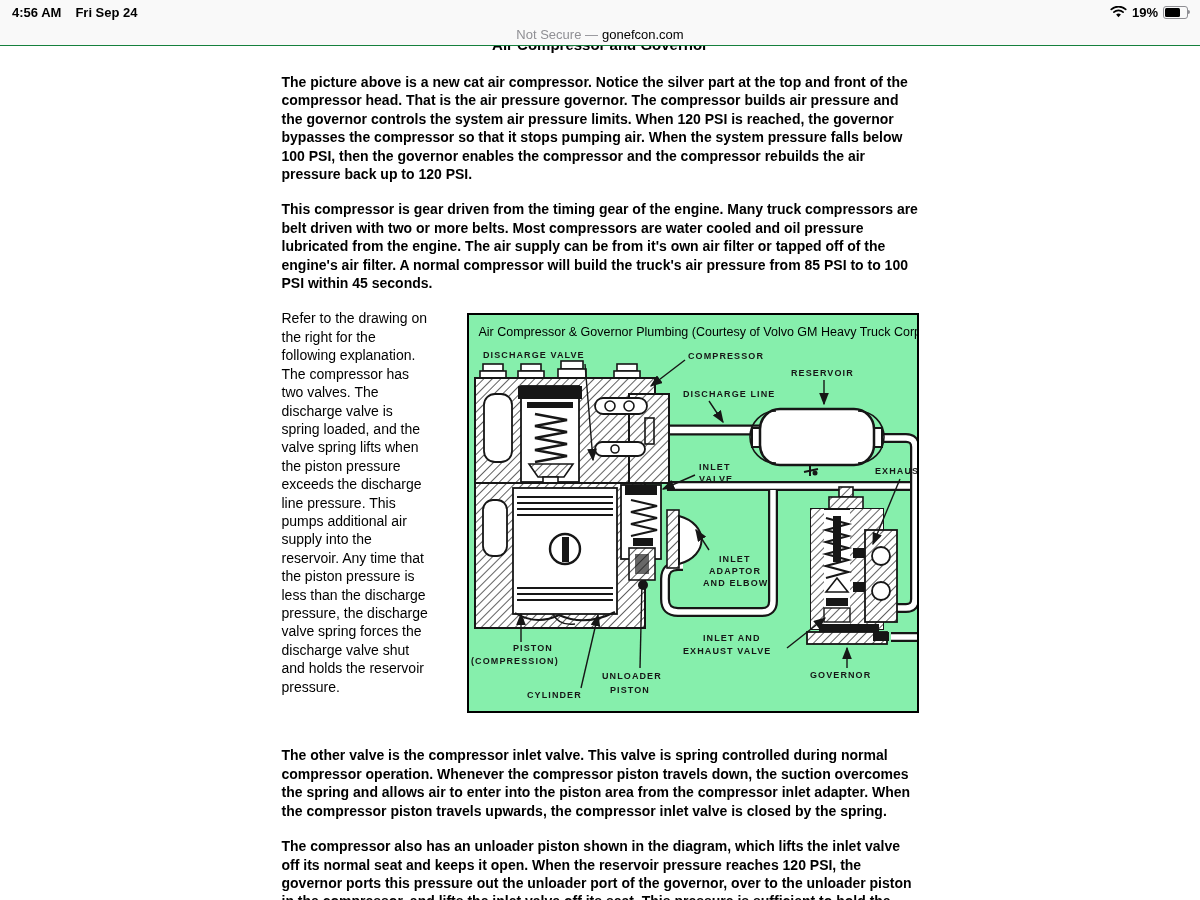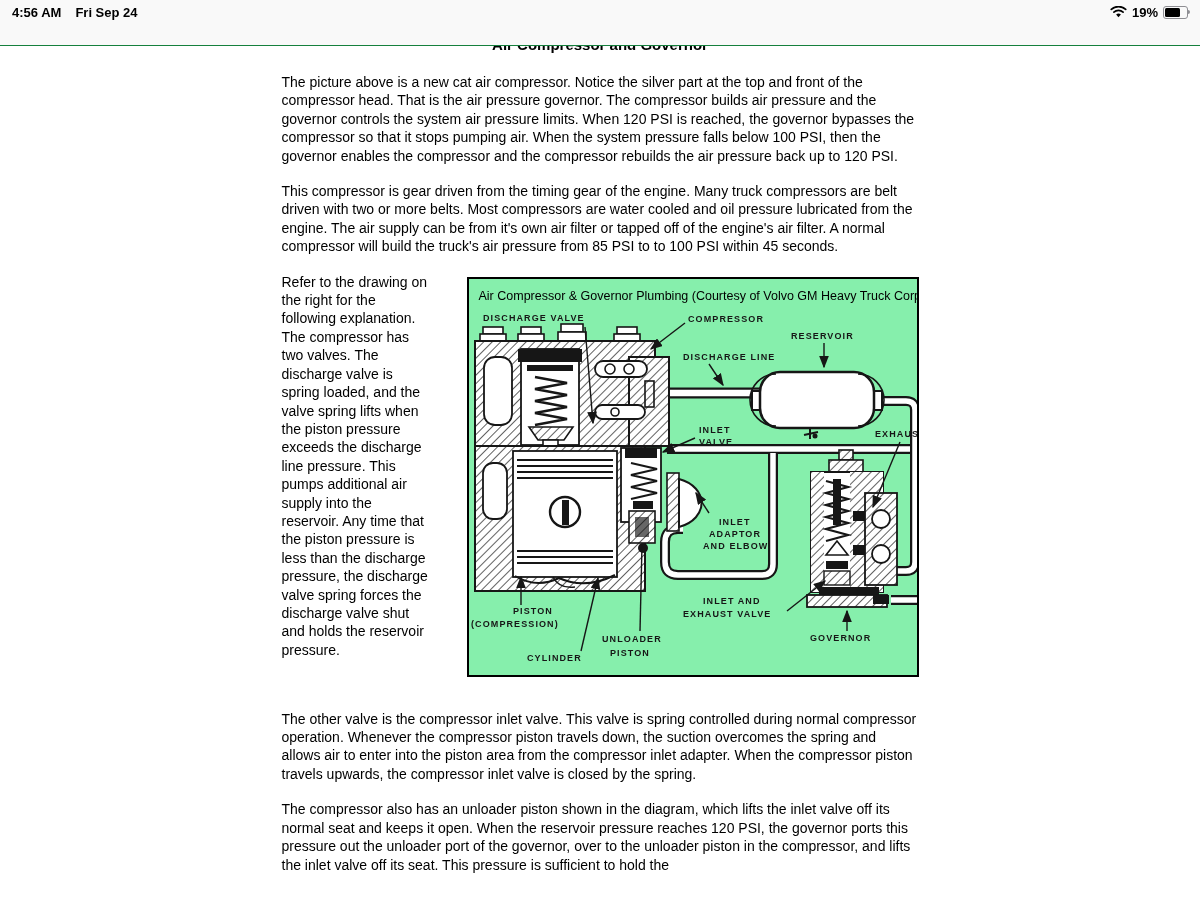--- a/index.html
+++ b/index.html
@@ -17,21 +17,21 @@
   .battery .nub{position:absolute;right:-3px;top:3px;width:2px;height:4px;background:#8e8e93;
                 border-radius:0 2px 2px 0;}
   .urlbar{position:absolute;top:24px;left:0;right:0;height:21px;display:flex;justify-content:center;
           align-items:center;font-size:13px;}
   .urlbar .sec{color:#8f8f94;}
   .urlbar .dom{color:#000;margin-left:4px;}
   
   .page{position:absolute;top:0;left:0;width:1200px;}
   .article{width:637px;margin:0 auto;padding-top:37px;font-size:14px;line-height:18.4px;}
   h1.title{font-size:15px;line-height:15px;font-weight:bold;text-align:center;margin:0 0 21px 0;}
-  p.para{margin:8px 0 17px 0;}
+  p.para{margin:8px 0 17px 0;font-weight:bold;}
   .figure-row{display:flex;align-items:flex-start;margin:0 0 17px 0;min-height:420px;gap:24px;}
   .side-text{width:151px;flex:0 0 151px;}
   .diagram-box{width:481px;height:396px;border:2px solid #000;margin-left:10px;margin-top:4px;
                background:#86efac;overflow:hidden;}
   .diagram-title{font-size:12.5px;padding:8px 0 0 10px;white-space:nowrap;}
   svg text.lbl{font-family:"Liberation Sans",sans-serif;font-size:9px;font-weight:bold;
                letter-spacing:1.1px;fill:#161616;}
 </style>
 </head>
 <body>
@@ -238,15 +238,19 @@
             <path d="M1.3 3.4 a10.6 10.6 0 0 1 14.4 0" fill="none" stroke="#000" stroke-width="1.7" stroke-linecap="round"></path>
           </svg>
         </span>
         <span>19%</span>
         <span class="battery">
           <span class="level"></span>
             <span class="nub"></span>
         </span>
       </div>
     </div>
+    <div class="urlbar">
+      <span class="sec">Not Secure —</span>
+      <span class="dom">gonefcon.com</span>
+    </div>
   </div>
 
 </div>
 
 </body></html>

